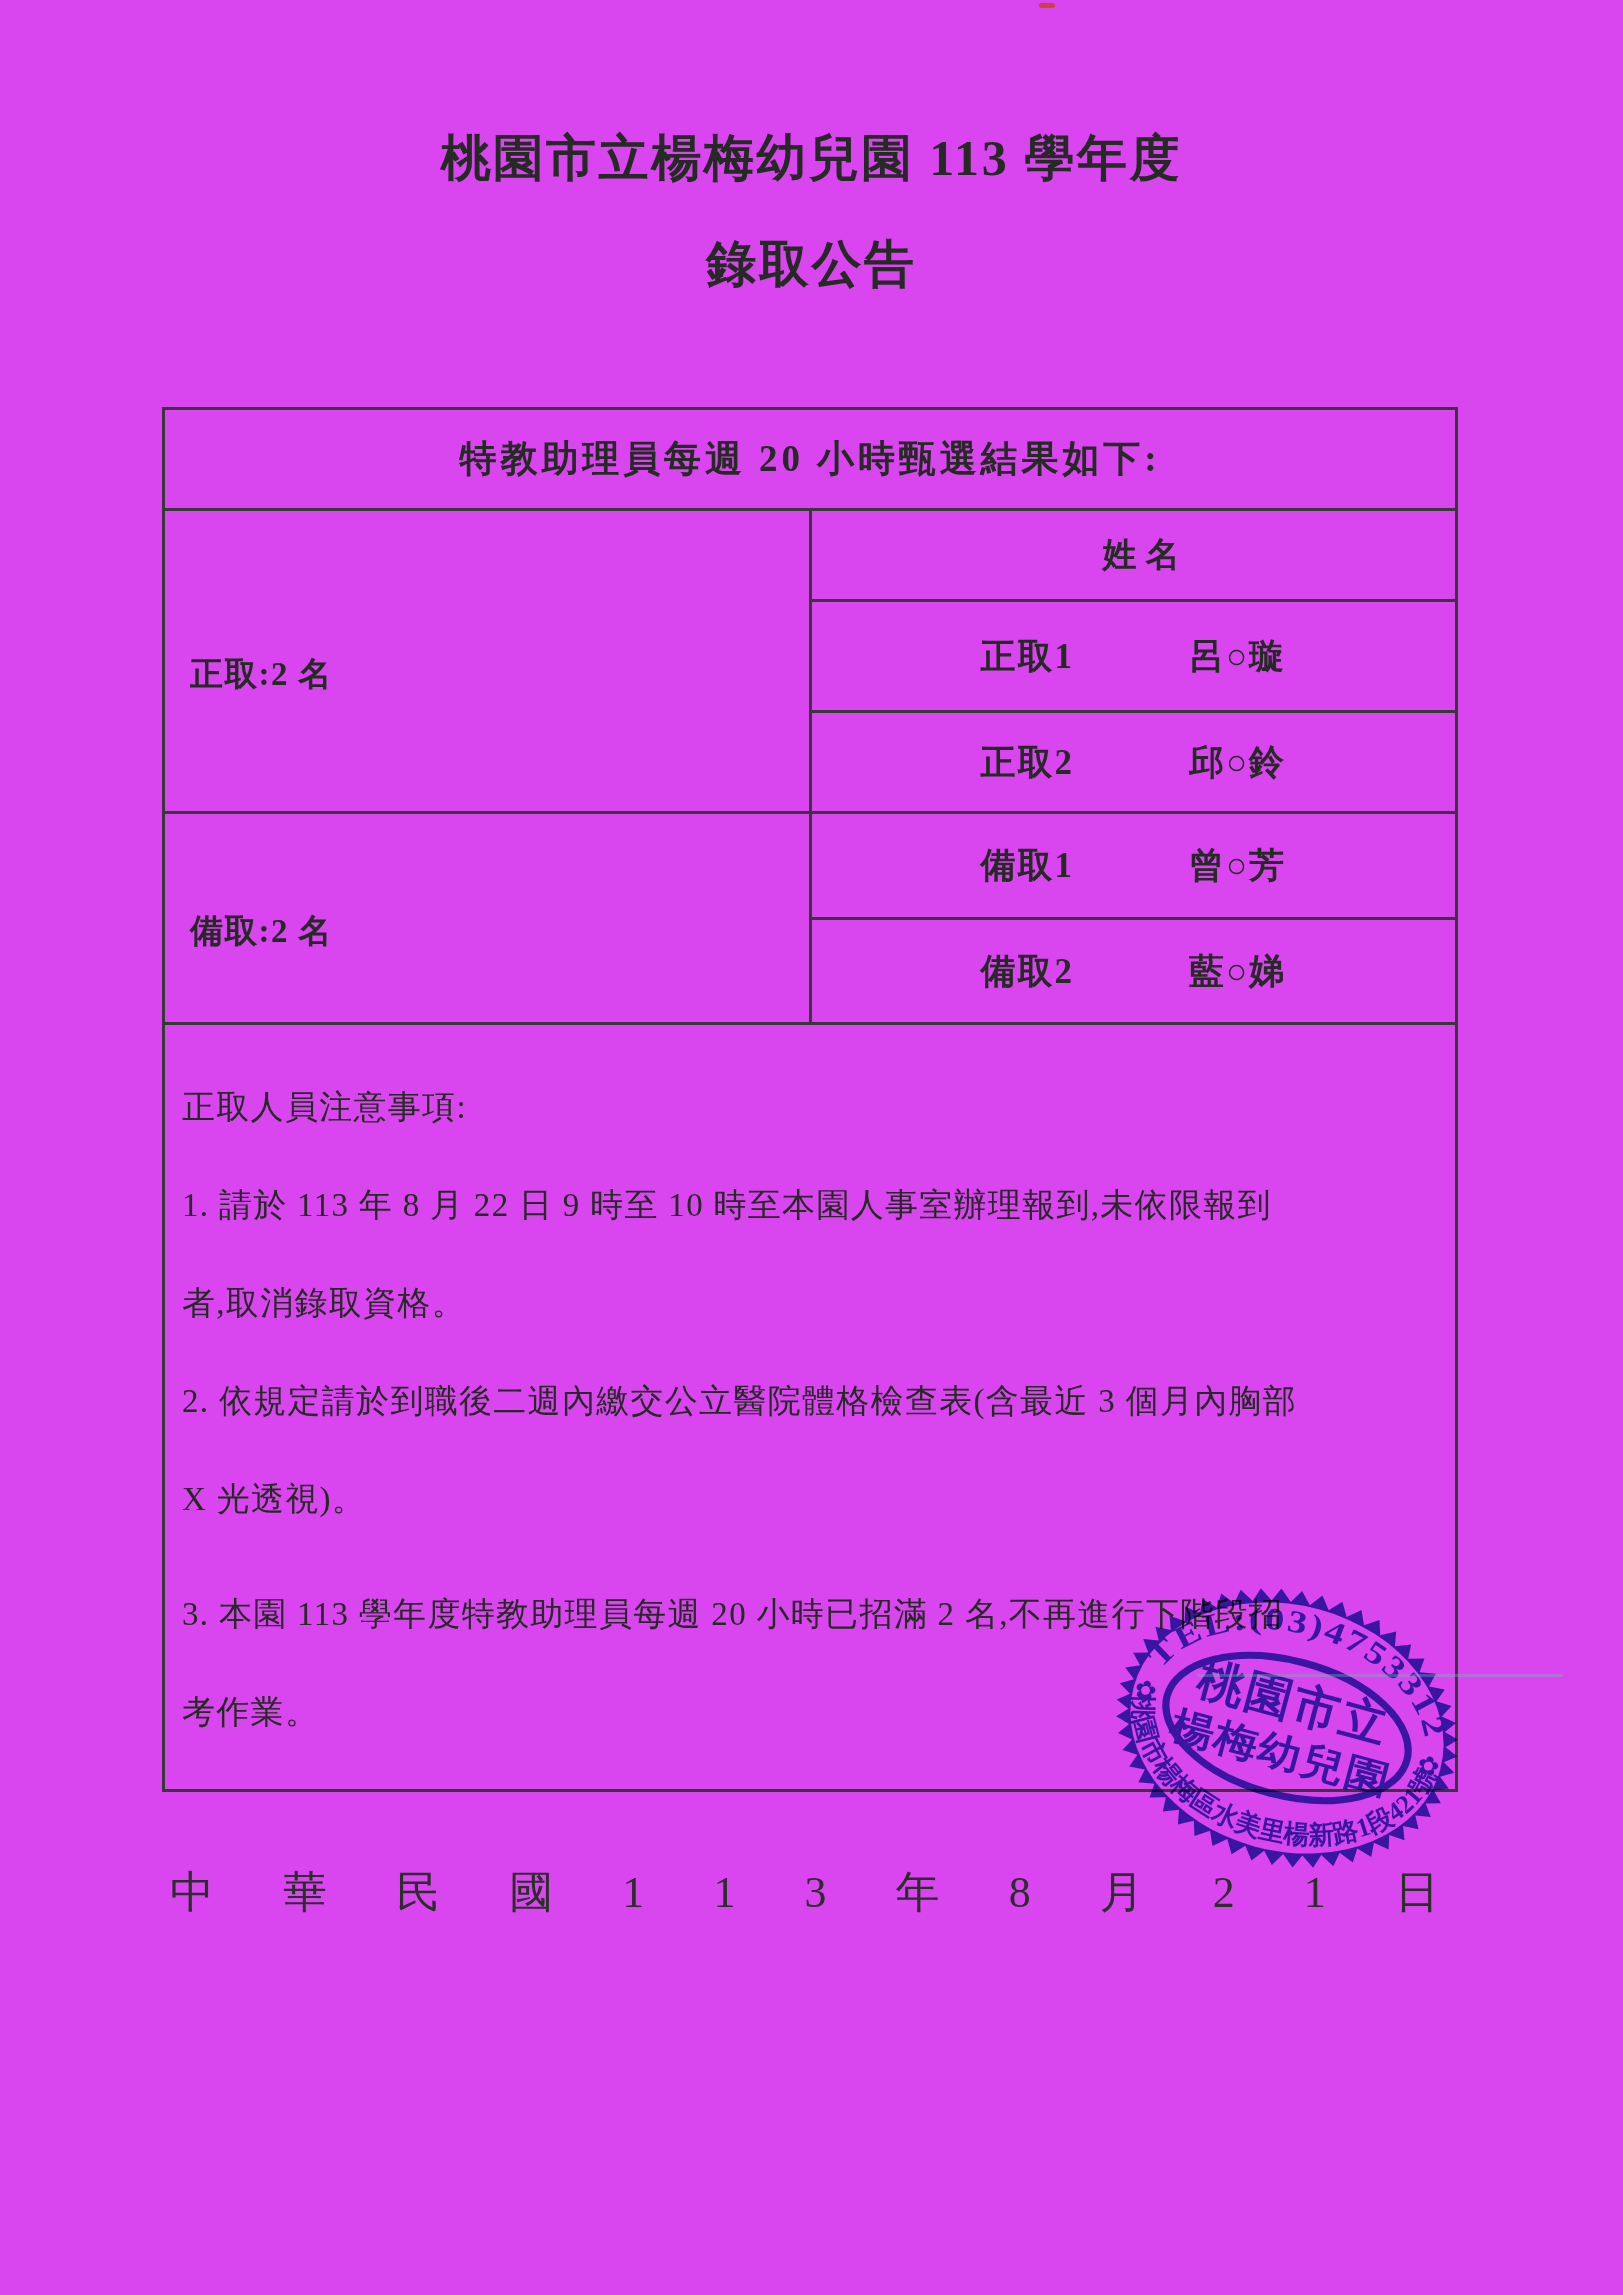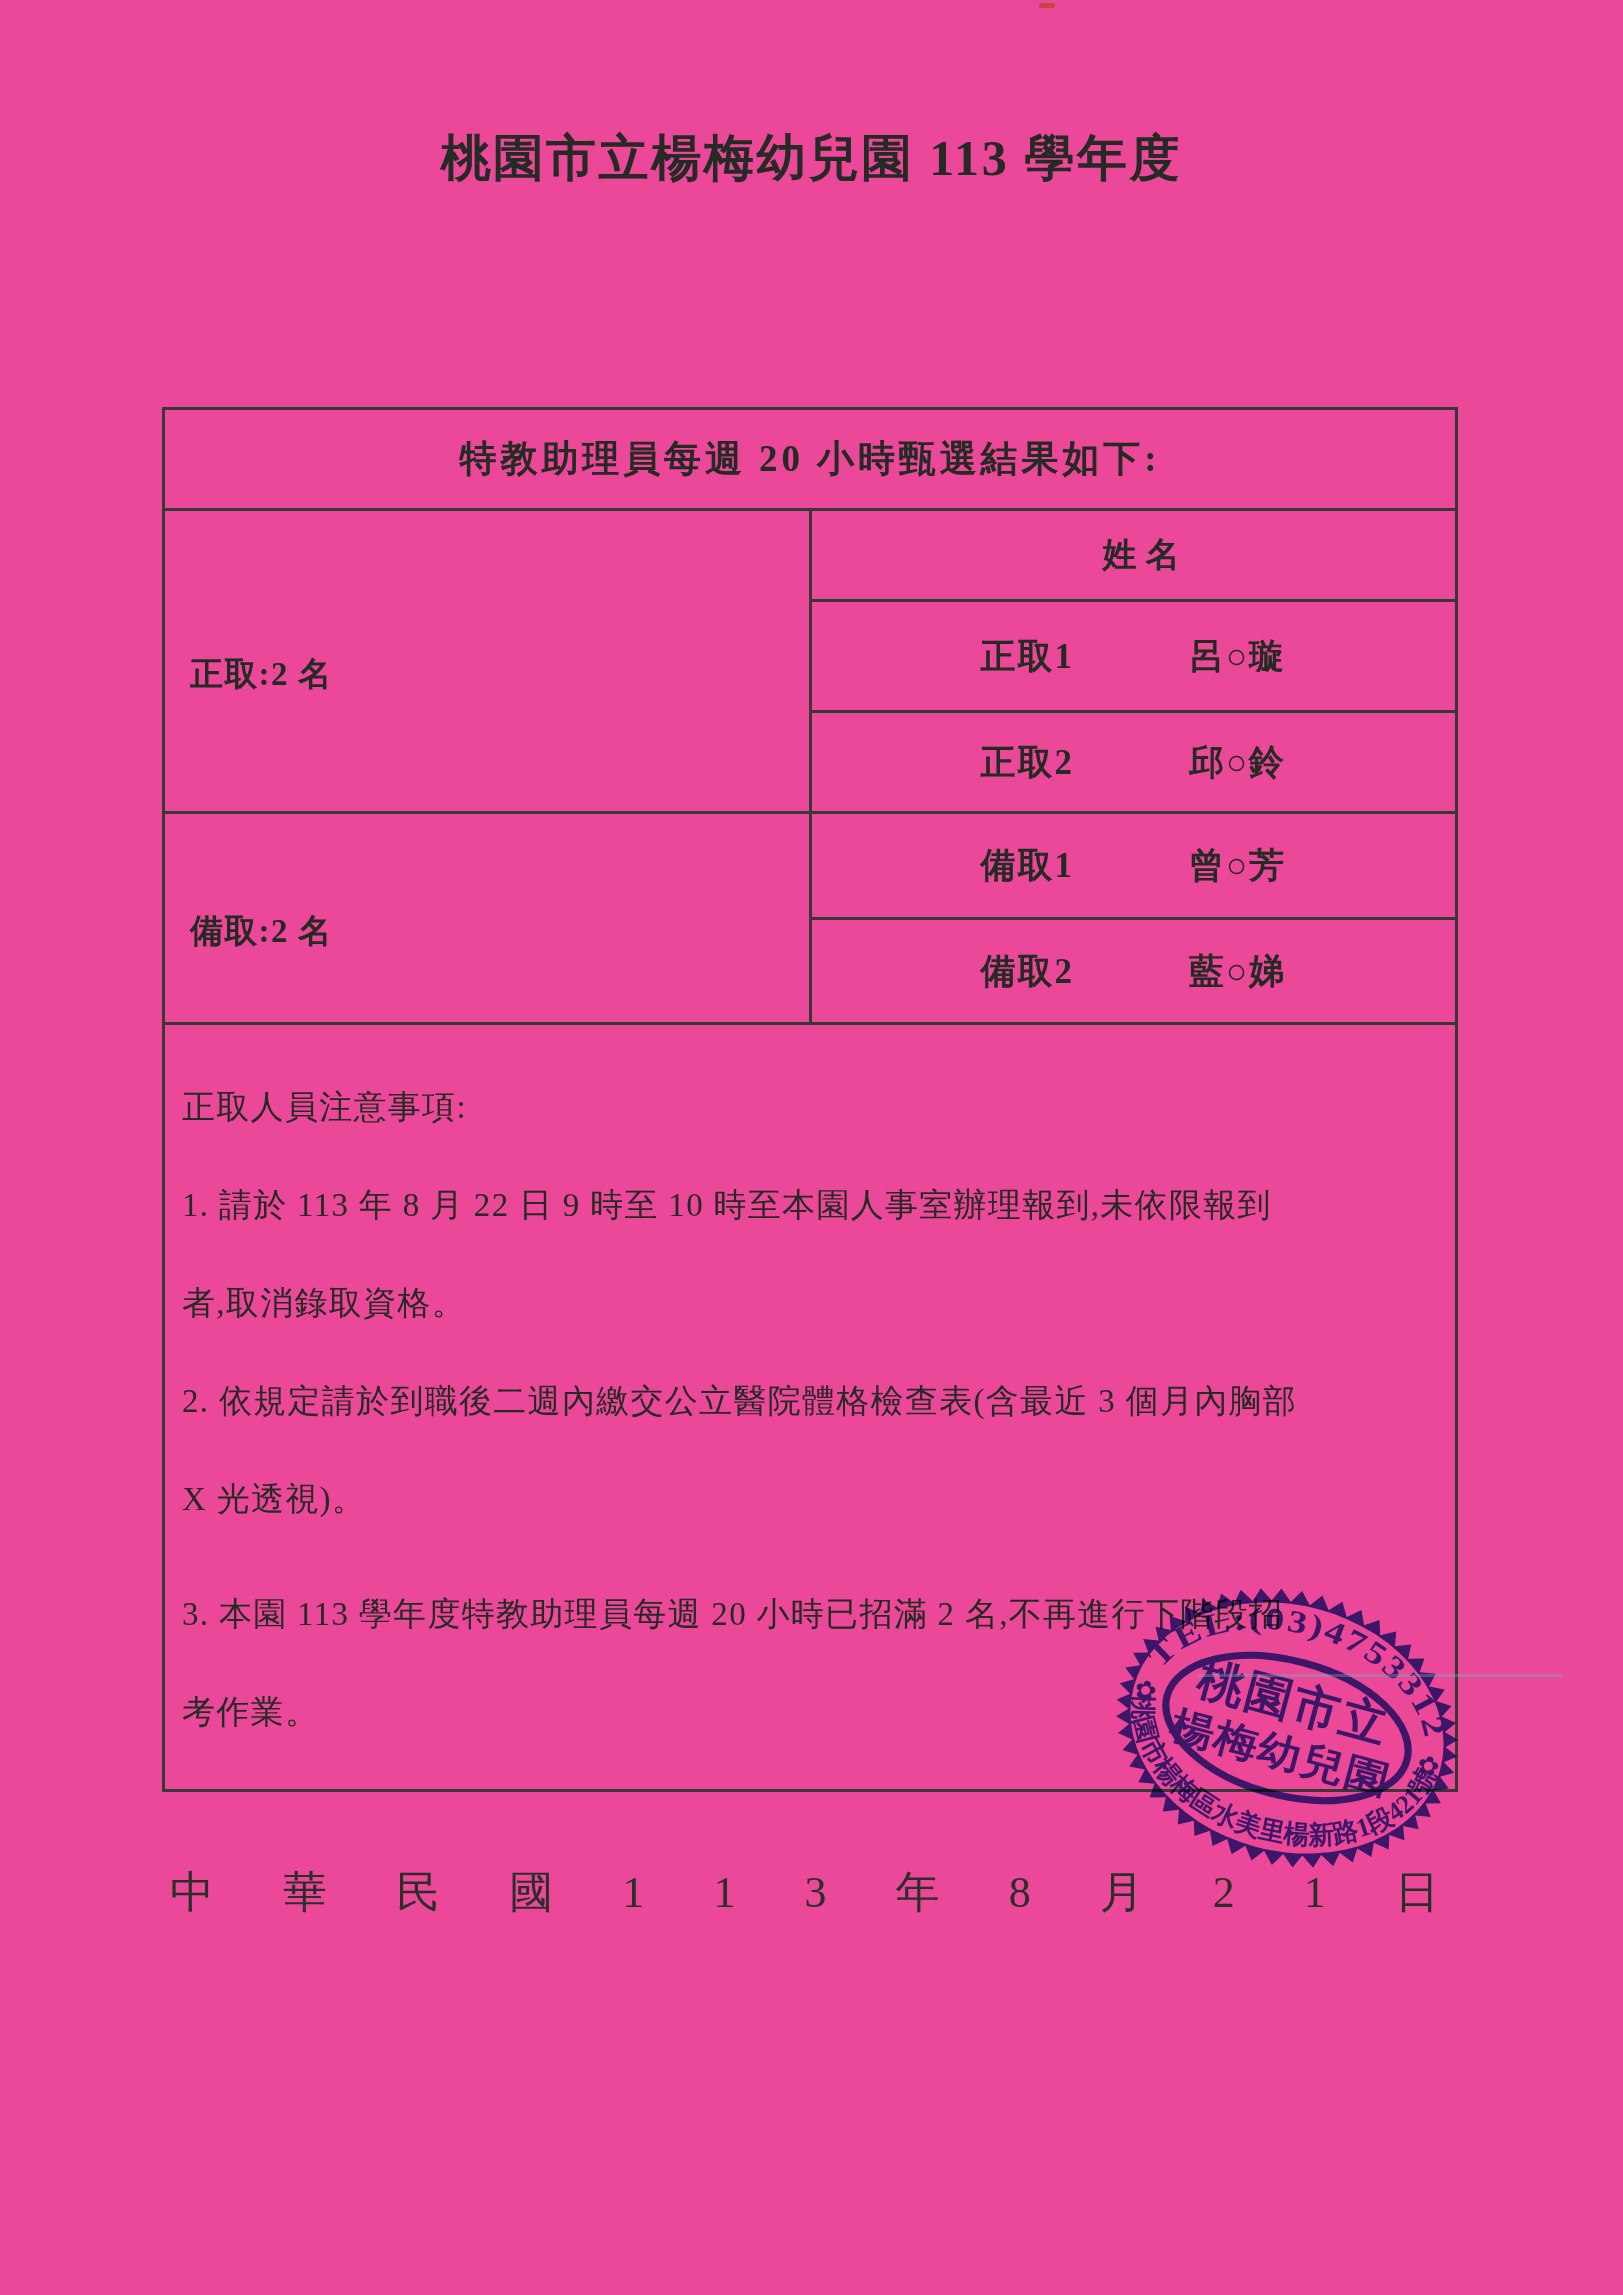--- a/index.html
+++ b/index.html
@@ -1,17 +1,17 @@
 <!DOCTYPE html>
 <html style="font-size:10.5px"><head>
 <meta charset="utf-8">
 <style>
   html,body{margin:0;padding:0;background:#e8e8e8;}
   .page{
-    position:relative;width:1623px;height:2295px;background:#ec4899;
+    position:relative;width:1623px;height:2295px;background:#d946ef;
     font-family:"Liberation Serif","DejaVu Serif",serif;color:#262a24;overflow:hidden;
   }
   
   .titles{position:absolute;left:0;top:122px;width:100%;text-align:center;}
   .title{font-size:50px;font-weight:700;line-height:72px;letter-spacing:2.6px;margin-bottom:34px;}
   
   table.resultTable{
     position:absolute;left:162px;top:407px;width:1296px;
     border-collapse:collapse;table-layout:fixed;
   }
@@ -45,20 +45,21 @@
   .speckRed{position:absolute;left:1039px;top:2.6px;width:15.7px;height:5.9px;background:#c8453c;border-radius:2.6px;}
   .scanLine{position:absolute;left:1197px;top:1674px;width:366px;height:2.6px;background:rgba(110,185,195,.35);}
 </style>
 </head>
 <body>
 
 <div class="page">
 
   <div class="titles">
     <div class="title">桃園市立楊梅幼兒園 113 學年度</div>
+    <div class="title">錄取公告</div>
   </div>
 
   <table class="resultTable">
     <tbody>
         <tr class="r0">
       <td class="hdrCell" colspan="2">
         <span>特教助理員每週 20 小時甄選結果如下:</span>
       </td>
     </tr>
     <tr class="r1">

